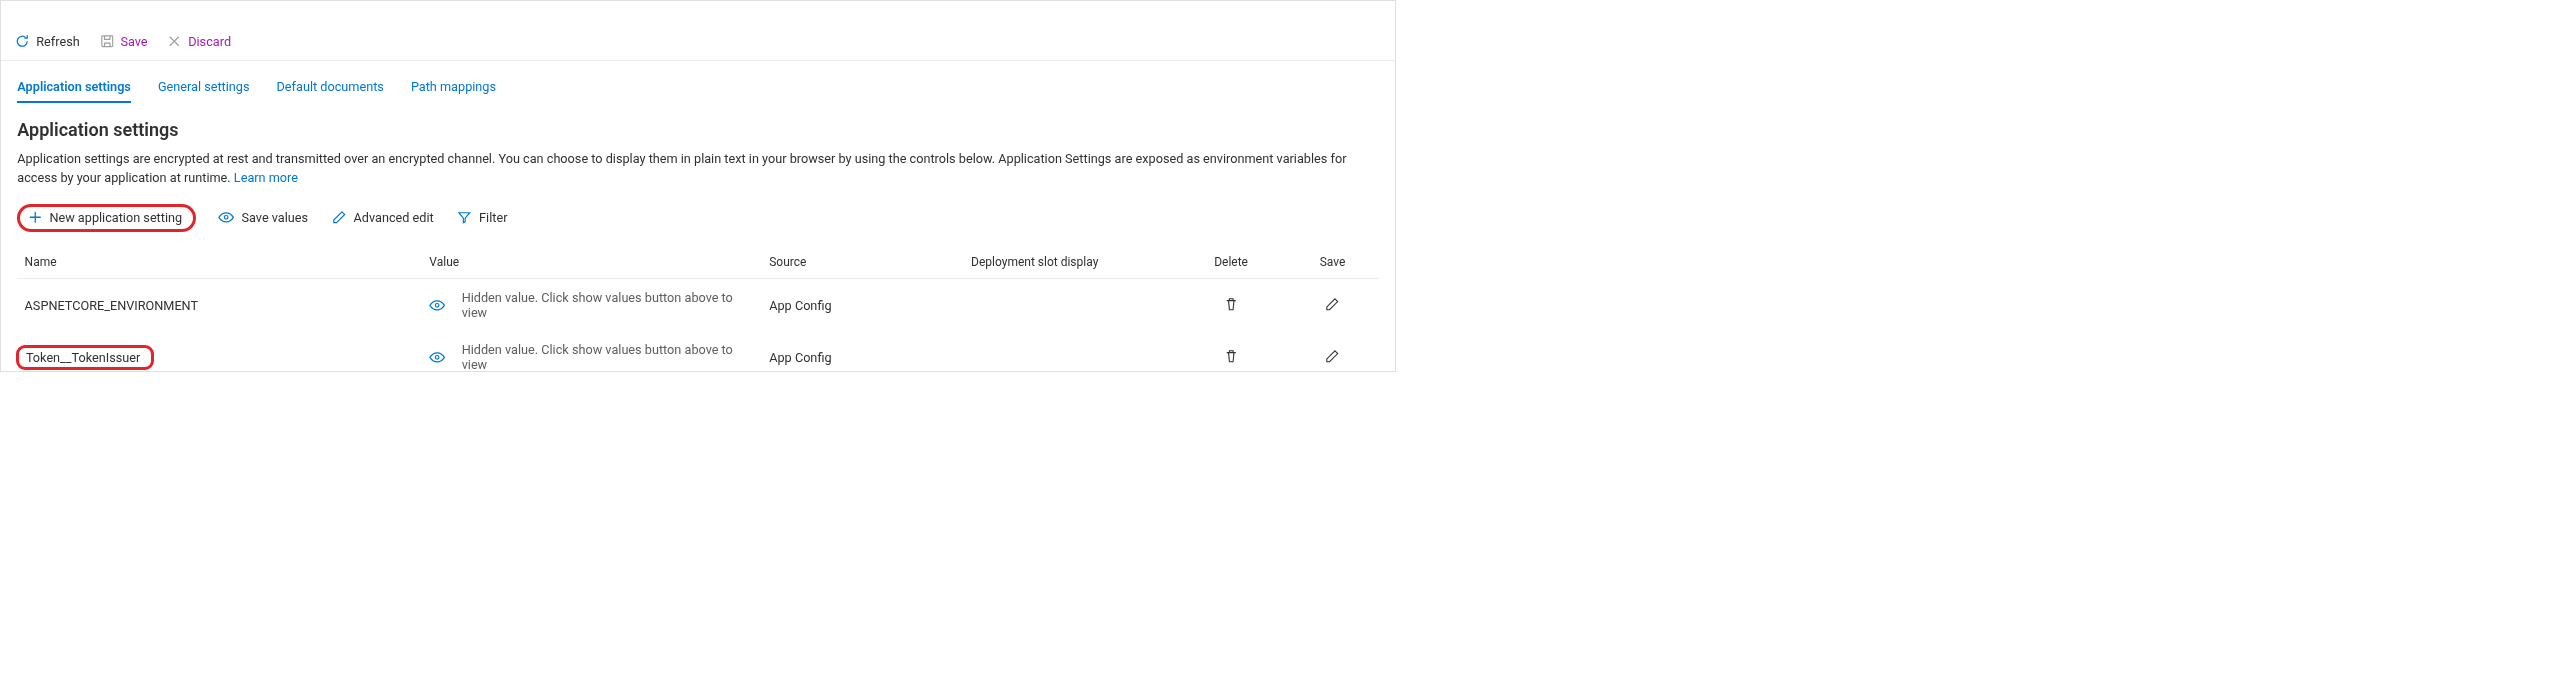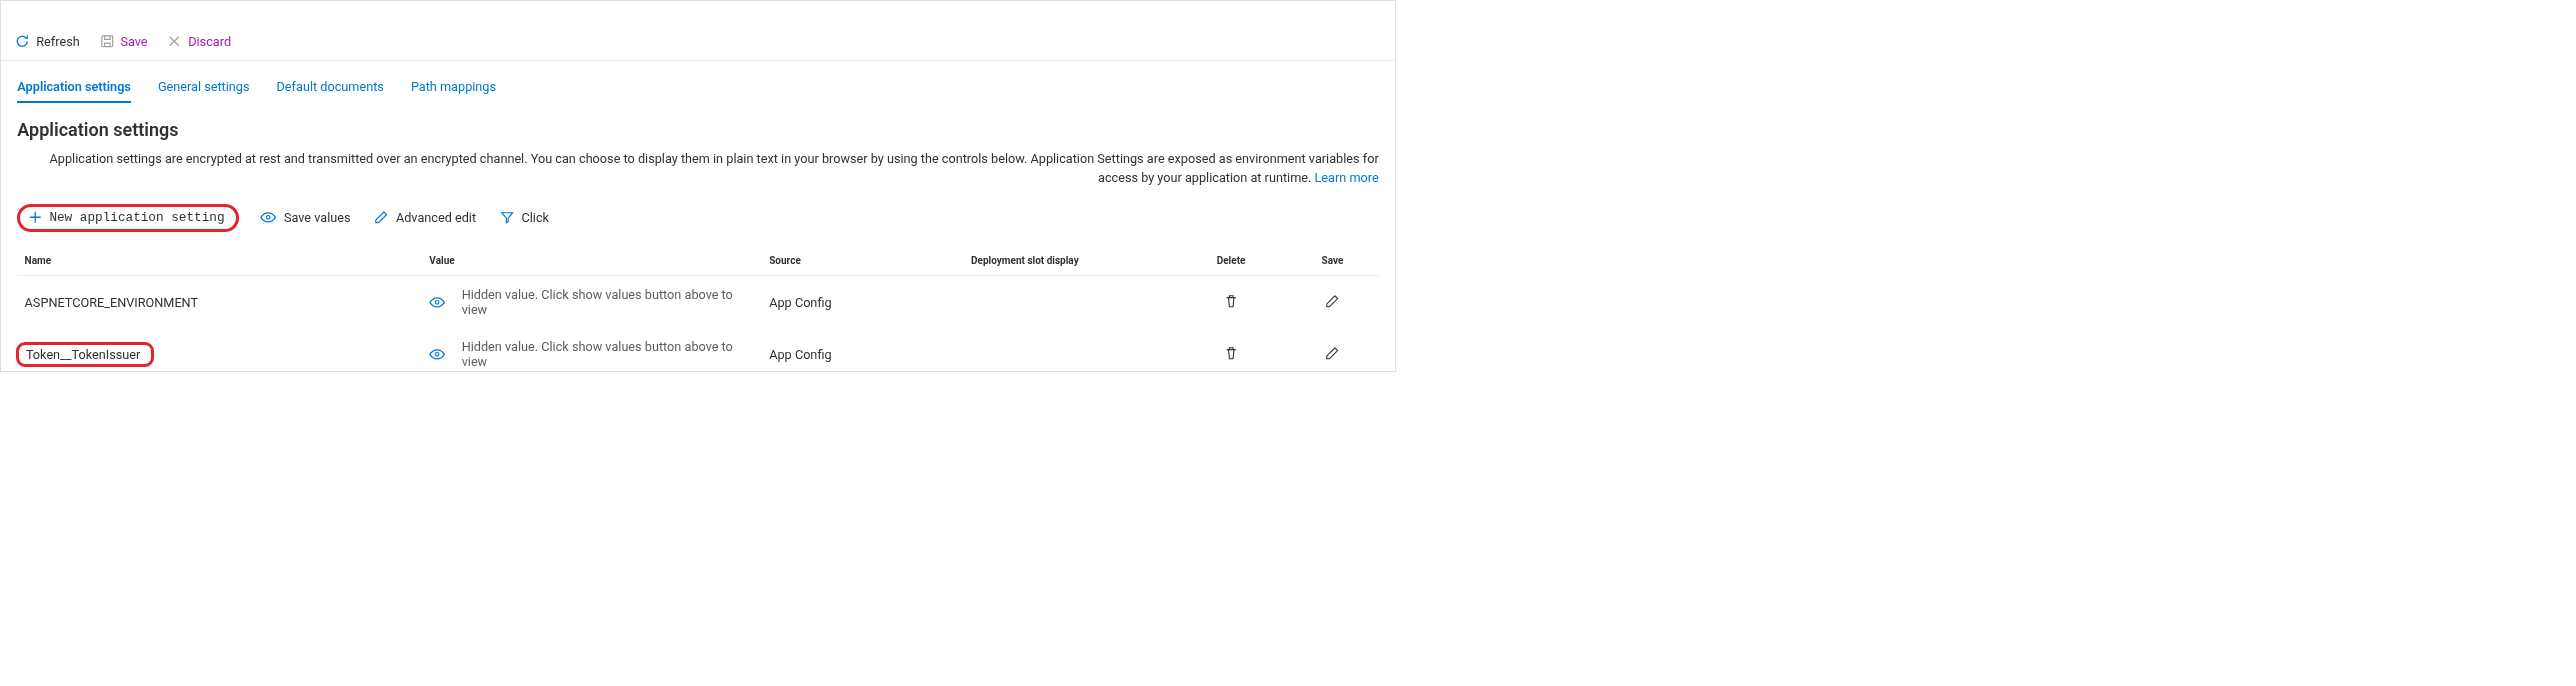--- a/index.html
+++ b/index.html
@@ -71,21 +71,20 @@
   h2.section-title {
     font-size: 18px;
     font-weight: 600;
     margin: 3.6px 0 9px 0;
     color:#323130;
   }
   .desc {
     line-height: 1.5;
     margin: 0 0 16.3px 0;
     color:#323130;
-    text-align:right;
   }
   .desc a { color:#0078d4; text-decoration:none; }
   
   .action-row {
     display:flex;
     align-items:center;
     gap: 20px;
     margin-bottom: 14.5px;
   }
   .action-btn {
@@ -99,42 +98,41 @@
     color:#323130;
     padding:3.6px 1.8px;
   }
   .action-btn svg { flex:none; }
   .highlight-pill {
     border: 3.6px solid #e3242b;
     border-radius: 16.3px;
     padding: 3.6px 11px 3.6px 7.3px;
     display:inline-flex;
     align-items:flex-start;
-    font-family:Liberation Mono, monospace;
   }
   .highlight-pill .action-btn { padding:0; }
   .name-highlight {
     border: 3.6px solid #e3242b;
     border-radius: 9px;
     padding: 1.8px 11px 1.8px 7.3px;
     display:inline-block;
     margin-left:-9px;
   }
   
   .tbl {
     width: 100%;
     border-collapse: collapse;
   }
   .tbl th {
     text-align:left;
-    font-weight:700;
+    font-weight:400;
     color:#323130;
     padding: 9px 7.3px;
     border-bottom:0.9px solid #edebe9;
-    font-size:10px;
+    font-size:12px;
   }
   .tbl td {
     padding: 11px 7.3px;
     vertical-align: middle;
     color:#323130;
   }
   .col-name   { width: 399px; }
   .col-value  { width: 335px; }
   .col-source { width: 199px; }
   .col-slot   { width: 209px; }
@@ -235,21 +233,21 @@
         </span>
         <span>Advanced edit</span>
       </button>
 
       <button class="action-btn">
         <span class="icon">
           <svg width="14.5" height="14.5" viewBox="0 0 16 16" fill="none" stroke="#0078d4" stroke-width="1.3">
             <path d="M2 3h12l-5 6v4l-2 1v-5L2 3z"></path>
           </svg>
         </span>
-        <span>Click</span>
+        <span>Filter</span>
       </button>
     </div>
 
     <table class="tbl">
       <thead>
         <tr>
           <th class="col-name">Name</th>
           <th class="col-value">Value</th>
           <th class="col-source">Source</th>
           <th class="col-slot">Deployment slot display</th>

